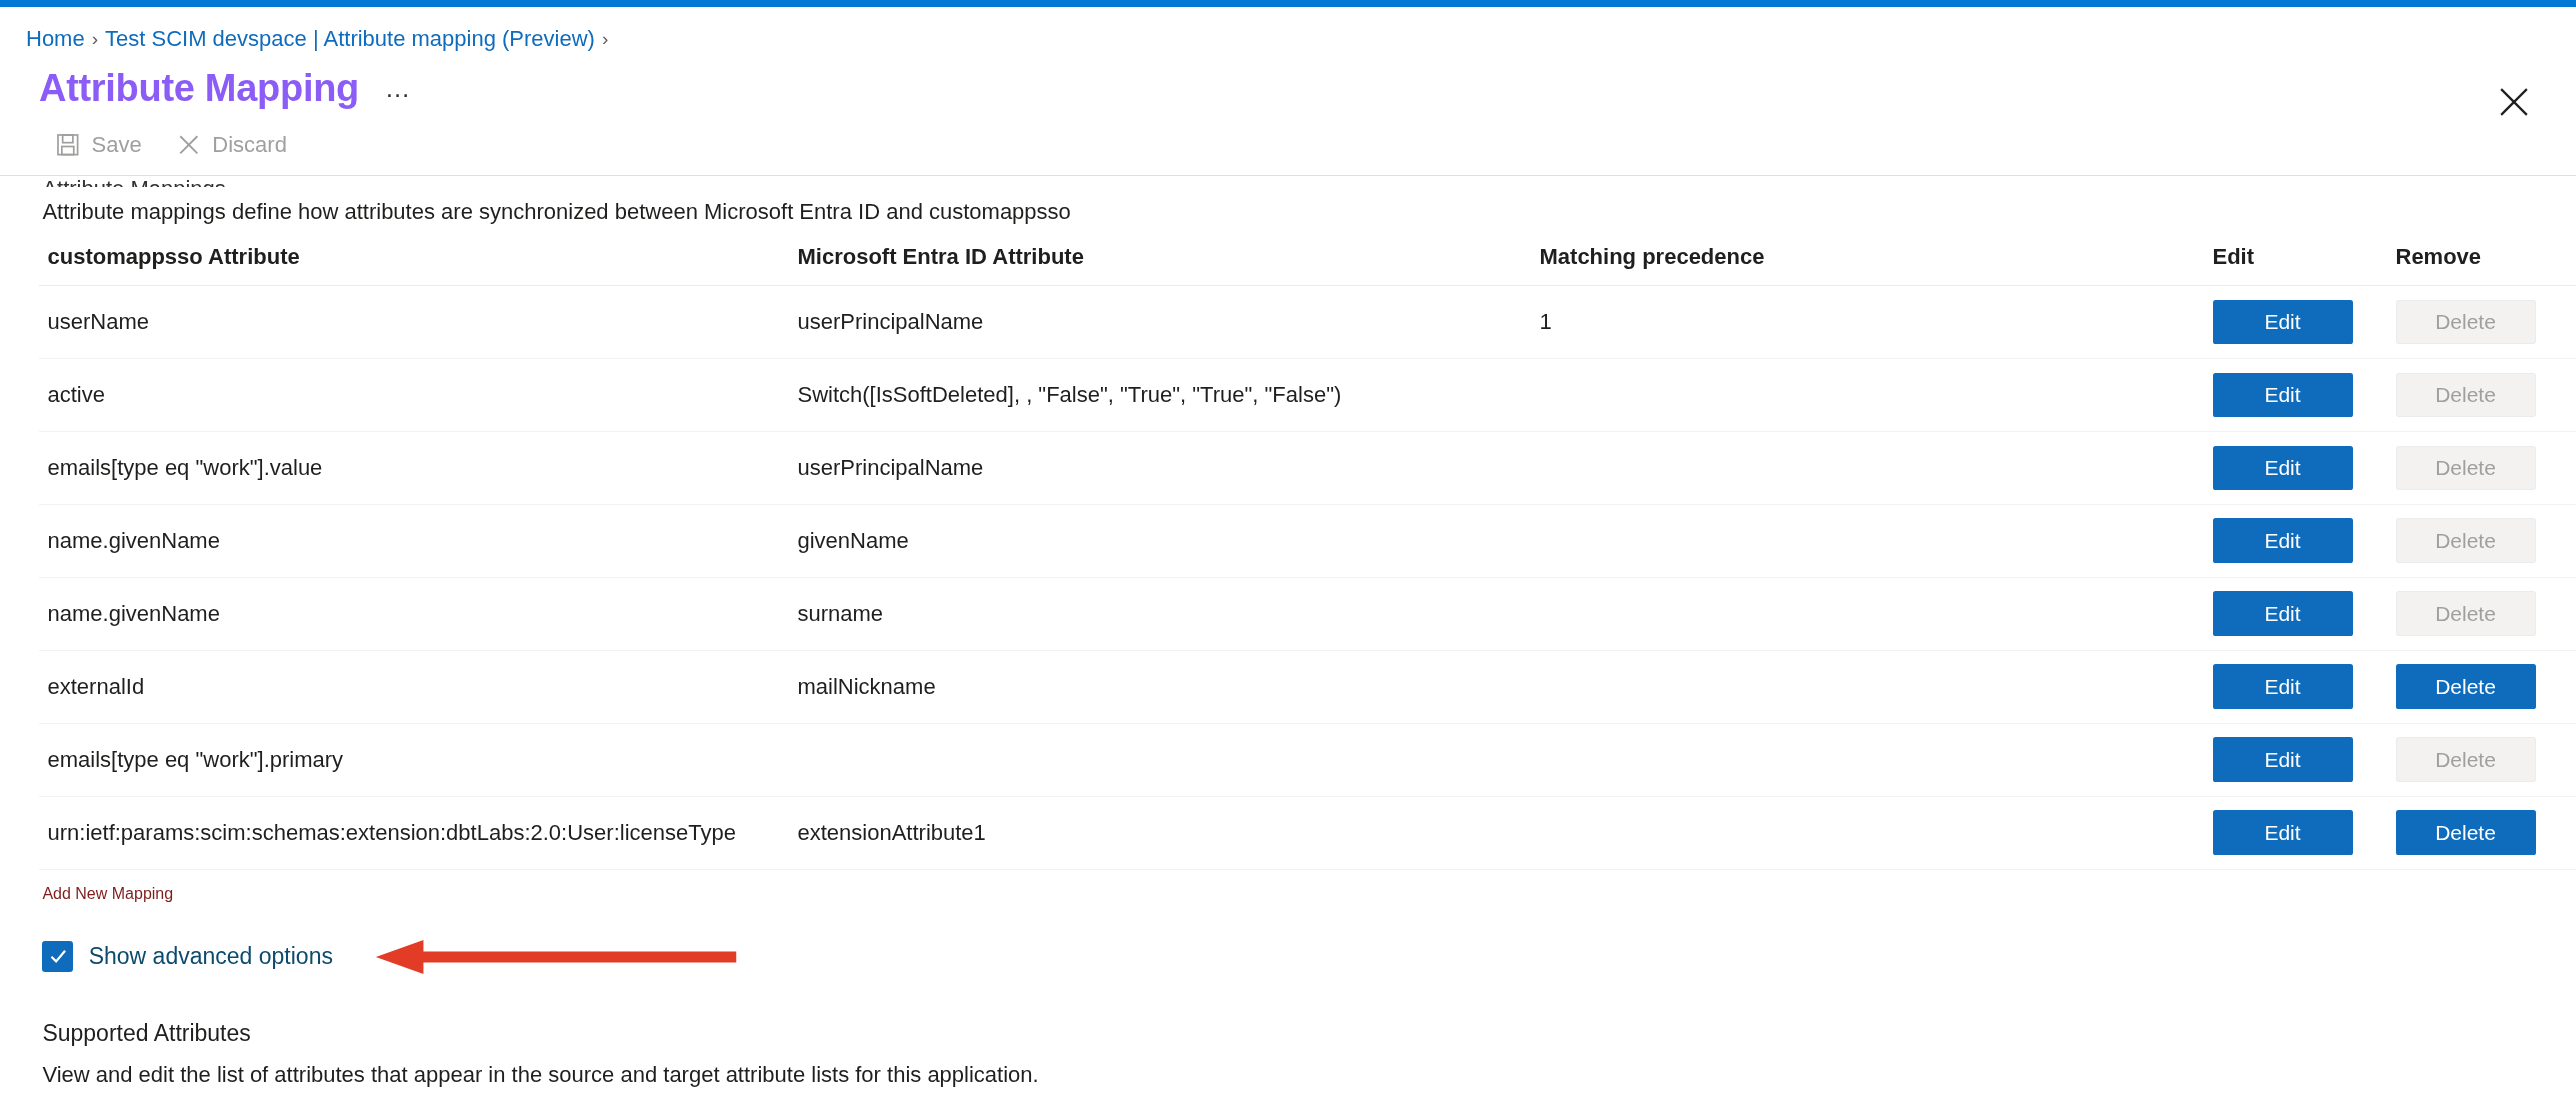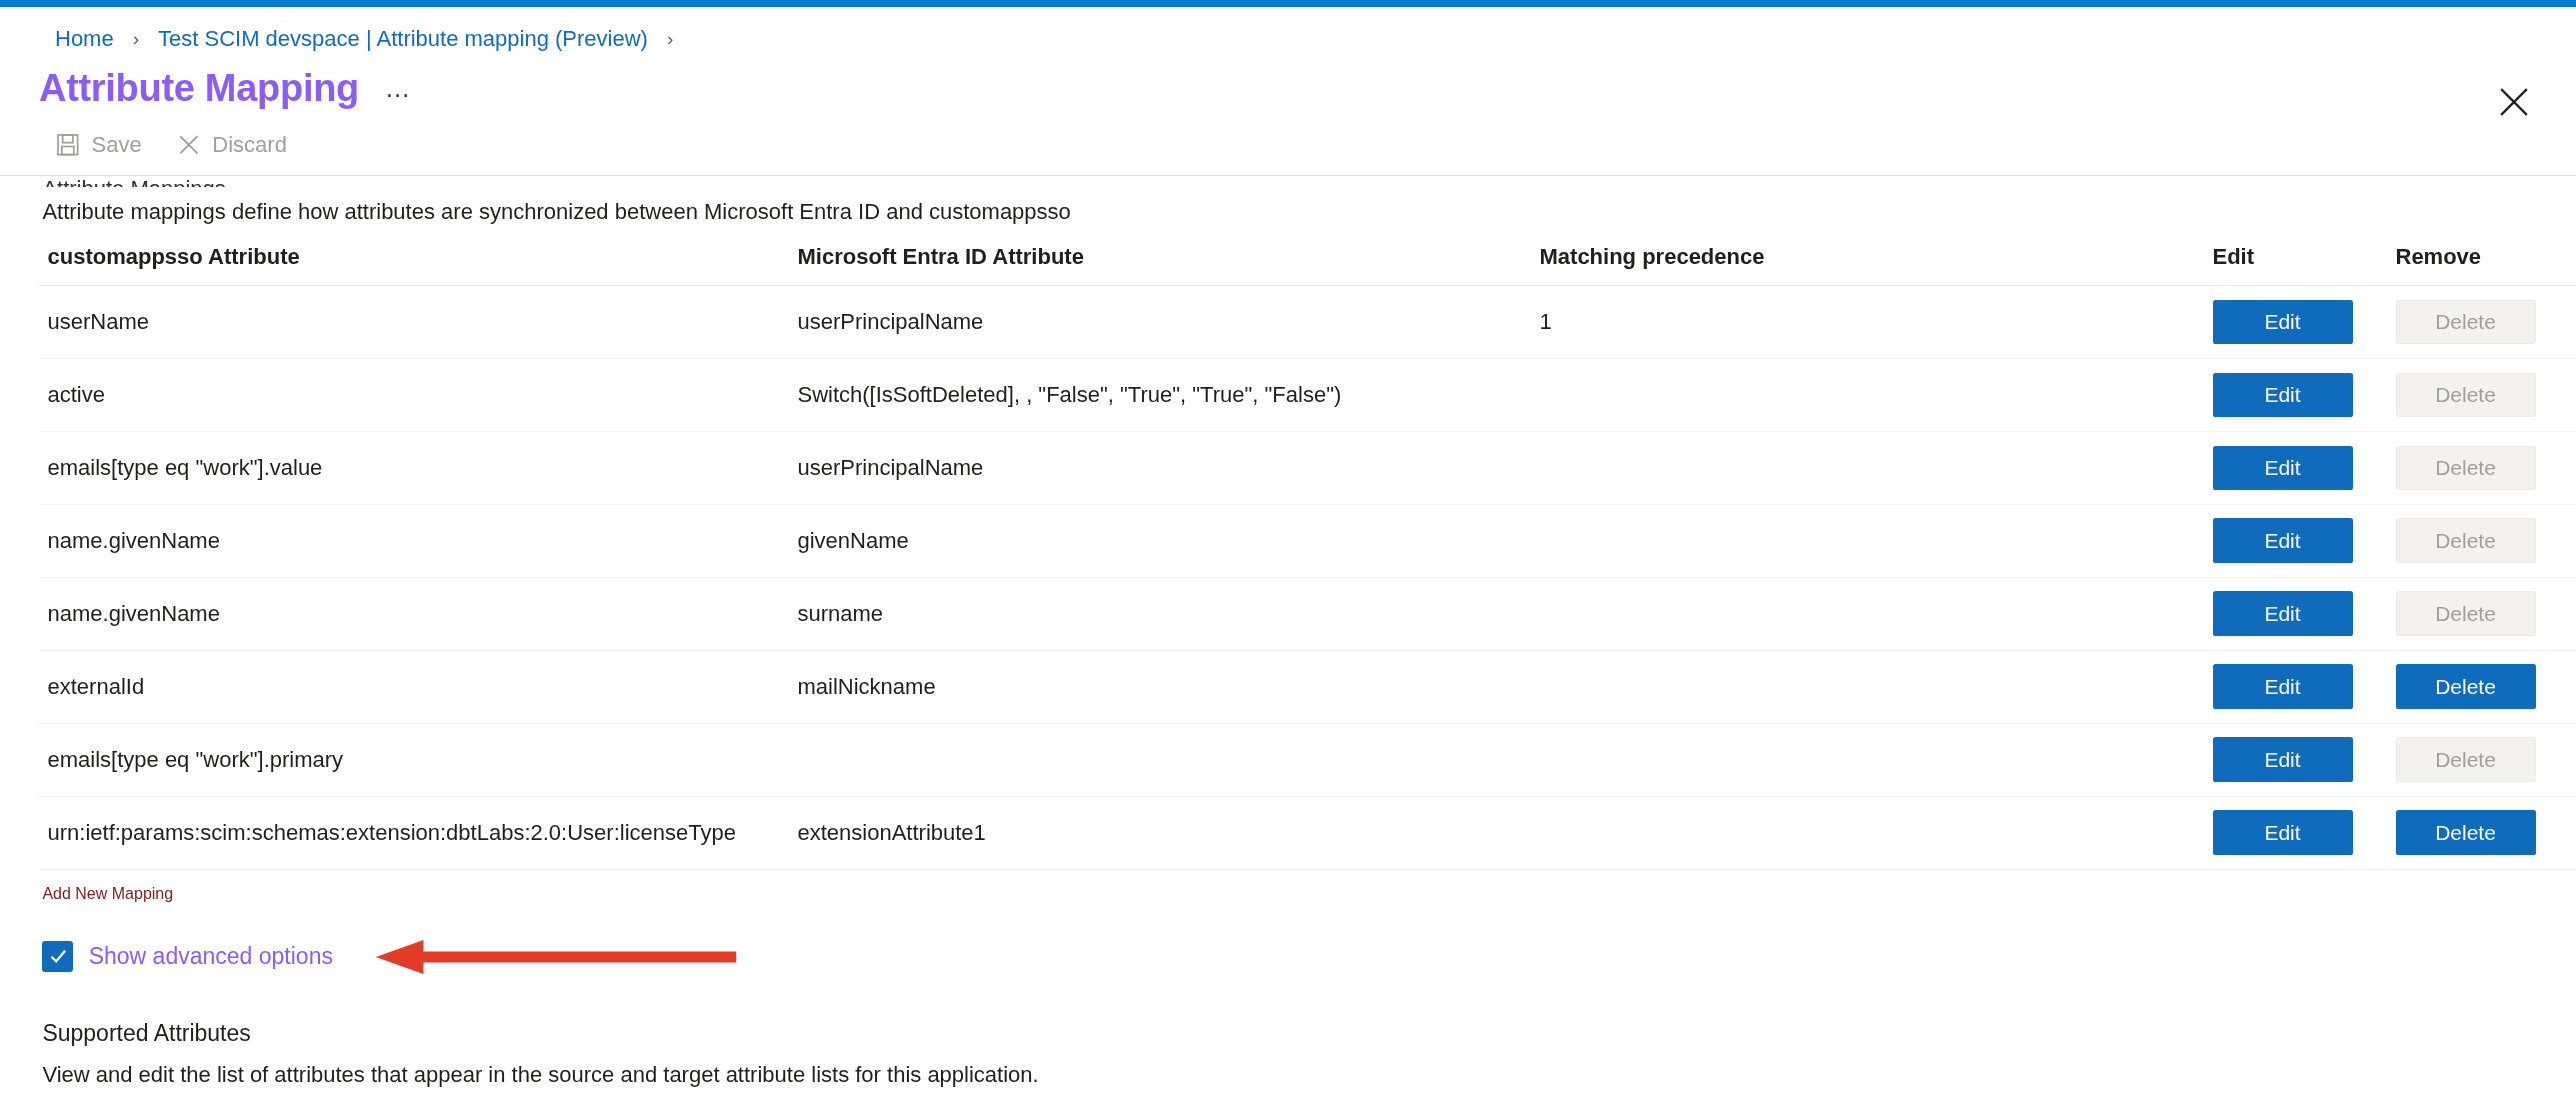--- a/index.html
+++ b/index.html
@@ -23,22 +23,22 @@
   }
   .page {
     position: absolute;
     top: 6.8px; left: 0; right: 0; bottom: 0;
     padding: 0;
   }
   
   .breadcrumb {
     display: flex;
     align-items: center;
-    gap: 19px;
-    padding: 19px 0 0 55px;
+    gap: 7px;
+    padding: 19px 0 0 26px;
     font-size: 22px;
     line-height: 1.2;
   }
   .breadcrumb a {
     color: #0f6cbd;
     text-decoration: none;
     cursor: pointer;
   }
   .breadcrumb .sep {
     color: #605e5c;
@@ -181,21 +181,21 @@
     border: 0.9px solid #0f6cbd;
     display: flex;
     align-items: center;
     justify-content: center;
     cursor: pointer;
     flex: none;
   }
   .checkbox svg { display: block; }
   .adv-label {
     font-size: 23px;
-    color: #8b5cf6;
+    color: #0c4a6e;
     cursor: pointer;
   }
   .arrow-annot {
     position: absolute;
     left: 328px;
     top: 50%;
     transform: translateY(-50%);
     width: 367px;
     height: 34px;
   }

